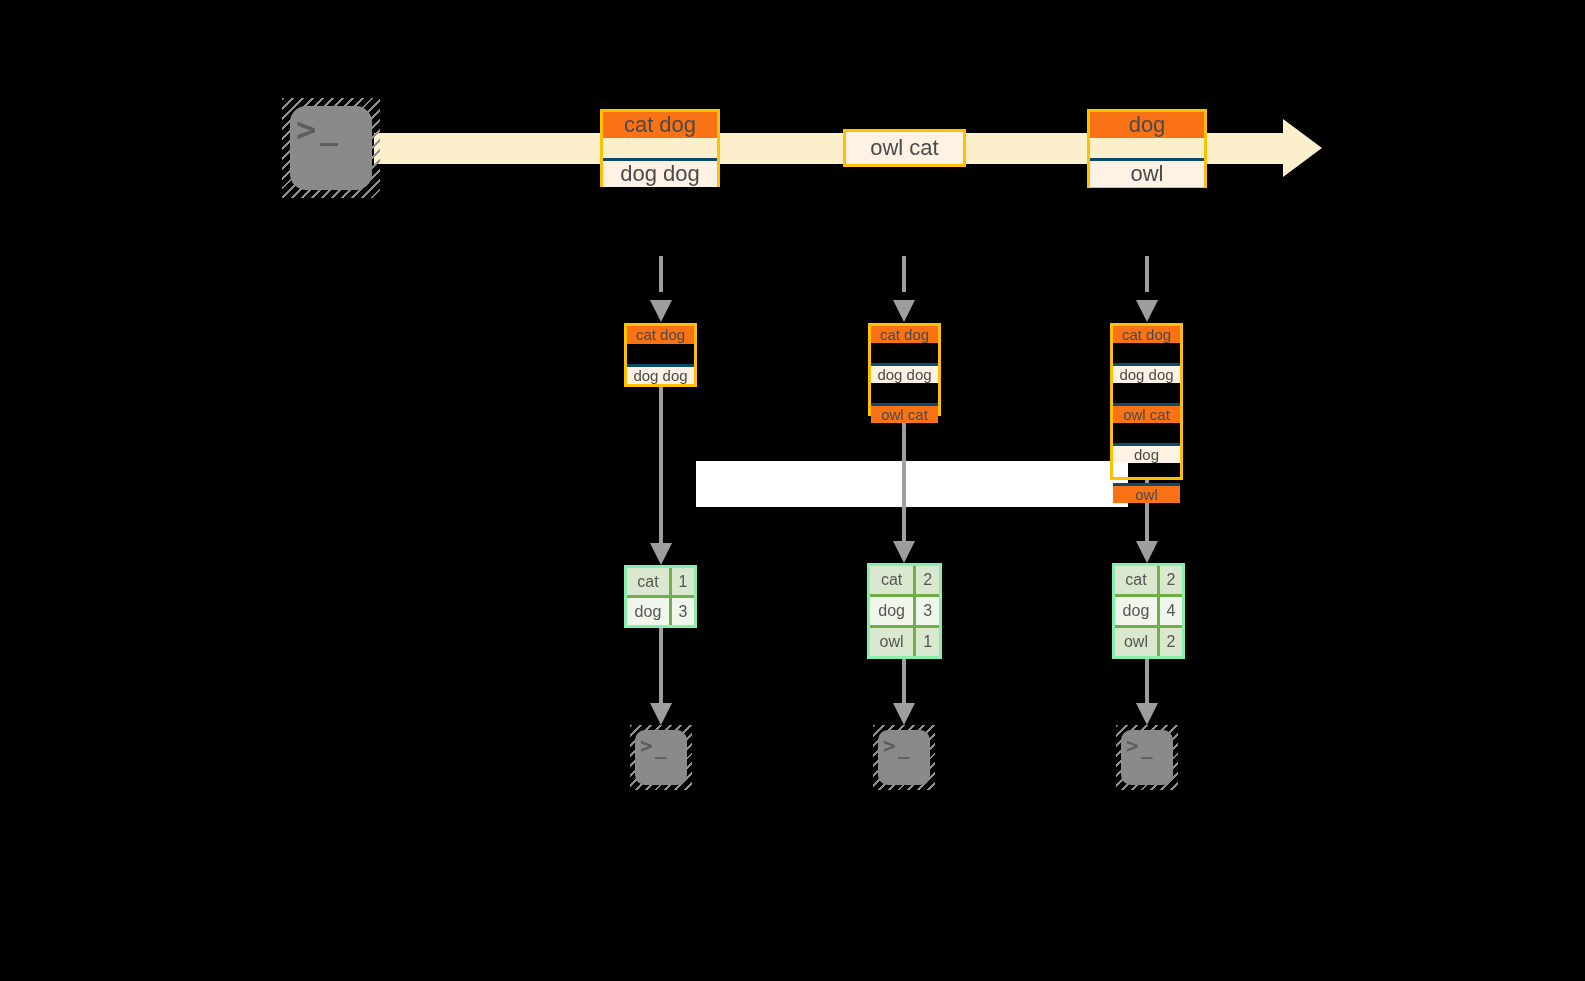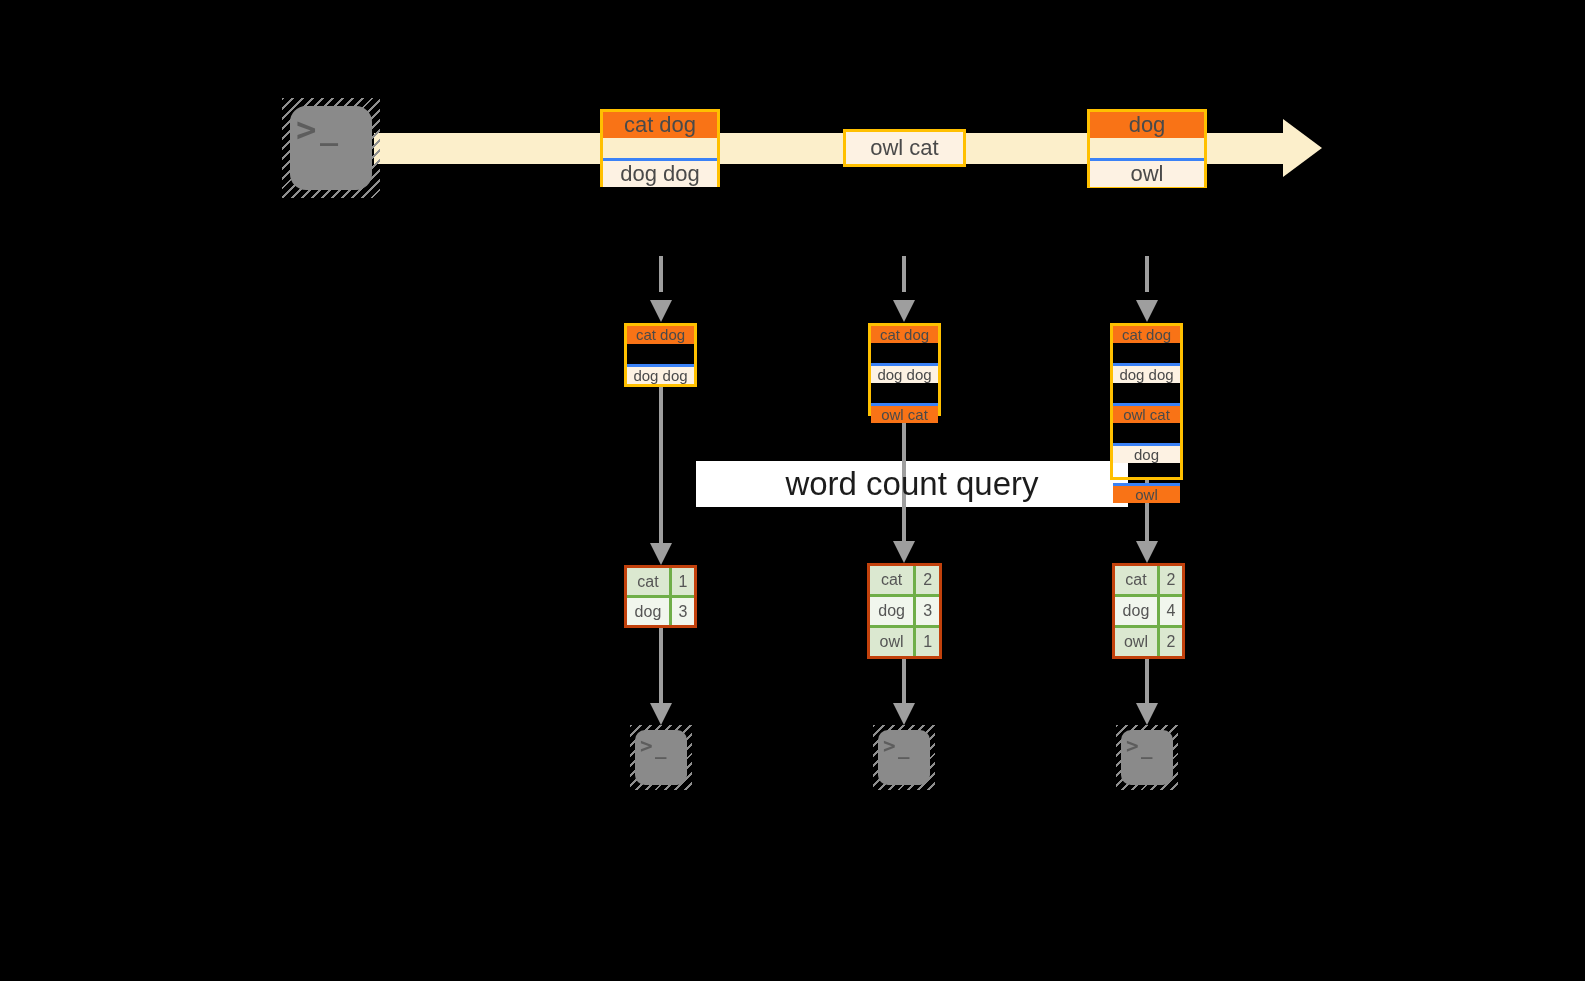--- a/index.html
+++ b/index.html
@@ -9,28 +9,28 @@
   
   .band{position:absolute;left:374px;top:133px;width:910px;height:31px;background:#FCEFCB;z-index:1;}
   .band-head{position:absolute;left:1283px;top:119px;width:0;height:0;z-index:1;
              border-top:29px solid transparent;border-bottom:29px solid transparent;
              border-left:39px solid #FCEFCB;}
 
   
   .obox{position:absolute;display:flex;flex-direction:column;border:3px solid #FFC000;
         box-sizing:border-box;z-index:3;}
   .ocell{flex:1;display:flex;align-items:center;justify-content:center;color:#4a4a4a;}
-  .ocell + .ocell{border-top:3px solid #3b82f6;margin-top:20px;}
+  .ocell + .ocell{border-top:3px solid #0c4a6e;margin-top:20px;}
   .peach{background:#f97316;}
   .cream{background:#FDF2E3;}
   .big{font-size:22px;}
   .small{font-size:15px;}
 
   
-  .gtable{position:absolute;display:flex;flex-direction:column;border:3px solid #c2410c;
+  .gtable{position:absolute;display:flex;flex-direction:column;border:3px solid #86efac;
           box-sizing:border-box;z-index:3;text-align:center;}
   .grow{flex:1;display:flex;}
   .grow + .grow{border-top:3px solid #6FAE48;}
   .gword{flex:1.9;display:flex;align-items:center;justify-content:center;color:#555;font-size:16px;}
   .gnum{flex:1;display:flex;align-items:center;justify-content:center;color:#555;font-size:16px;
         border-left:3px solid #6FAE48;}
   .rdark .gword,.rdark .gnum{background:#DBE8D0;}
   .rlite .gword,.rlite .gnum{background:#F1F6ED;}
 
   
@@ -99,21 +99,20 @@
   </div>
   <div class="obox" style="left:1110px;top:323px;width:73px;height:157px;">
     <div class="ocell peach small">cat dog</div>
     <div class="ocell cream small">dog dog</div>
     <div class="ocell peach small">owl cat</div>
     <div class="ocell cream small">dog</div>
     <div class="ocell peach small">owl</div>
   </div>
 
   <div class="banner-bg"></div>
-  <div class="banner-text">word count query</div>
 
   <div class="vline" style="left:659px;top:387px;height:156px;"></div>
   <div class="ah-down" style="left:650px;top:543px;"></div>
   <div class="vline" style="left:902px;top:416px;height:125px;"></div>
   <div class="ah-down" style="left:893px;top:541px;"></div>
   <div class="vline" style="left:1145px;top:480px;height:61px;"></div>
   <div class="ah-down" style="left:1136px;top:541px;"></div>
 
   <div class="gtable" style="left:624px;top:565px;width:73px;height:63px;">
     <div class="grow rdark">

